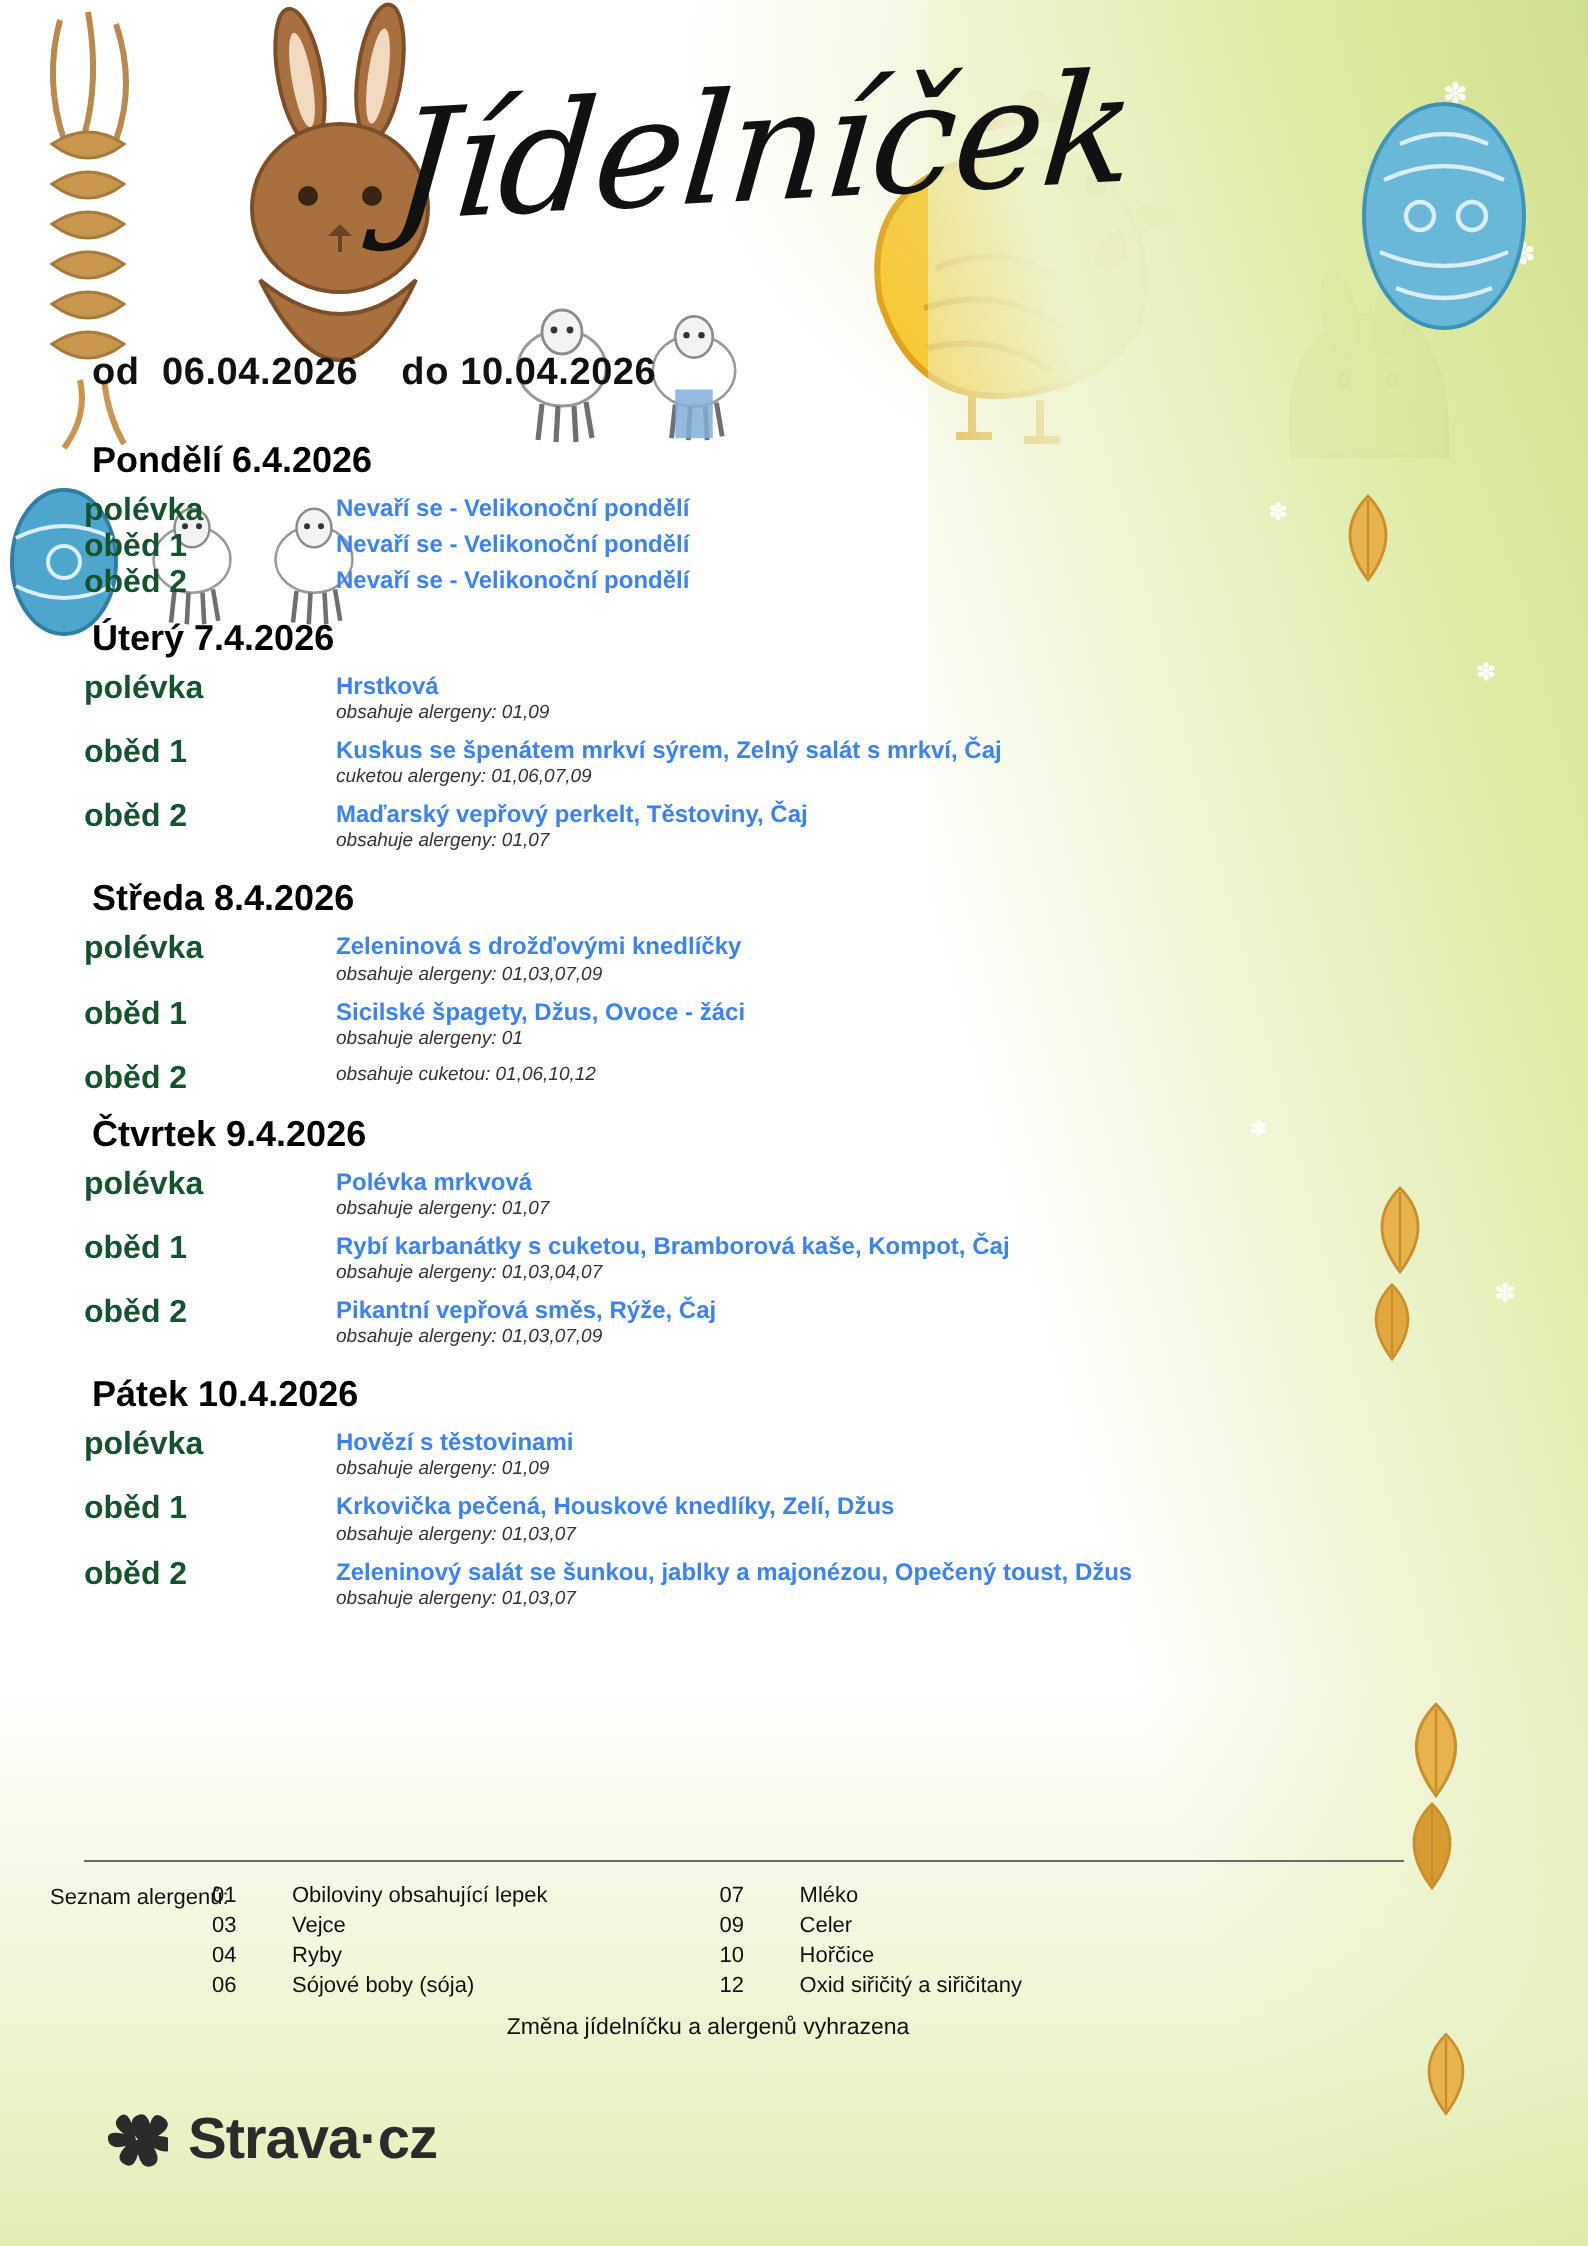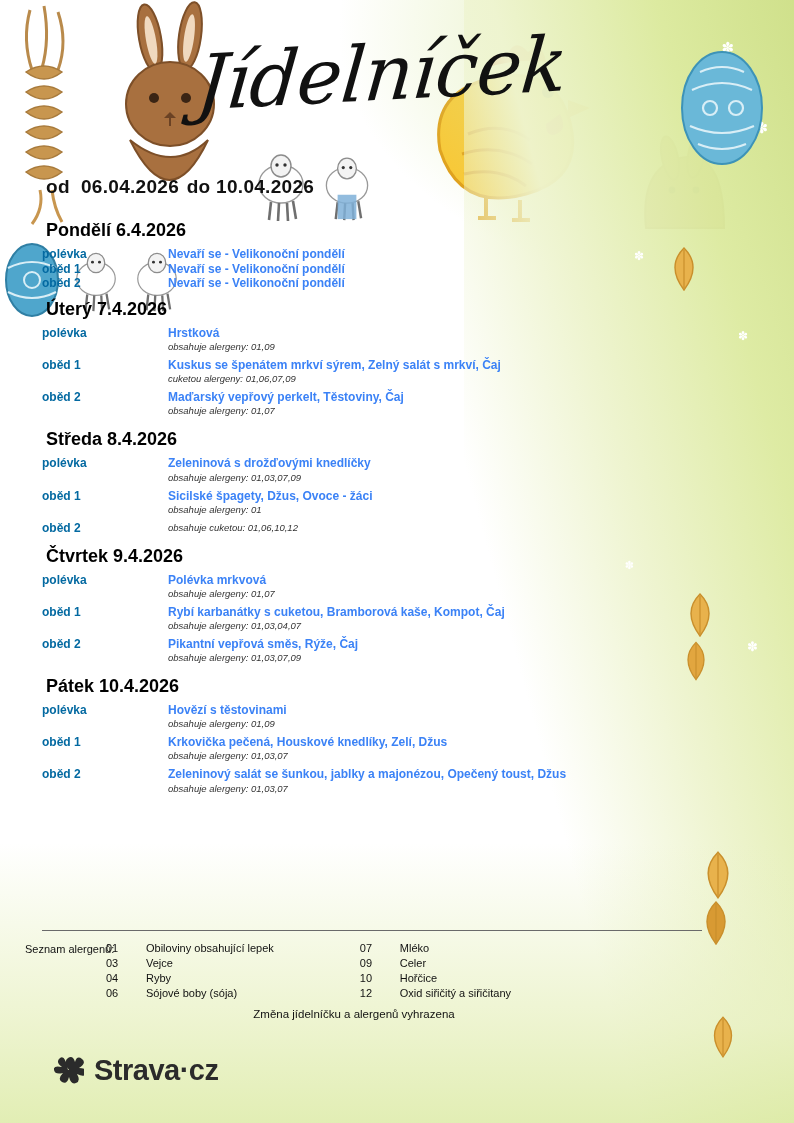--- a/index.html
+++ b/index.html
@@ -71,21 +71,21 @@
   .date-range {
     position: absolute;
     left: 46px;
     top: 176px;
     font-size: 19px;
     font-weight: bold;
     color: #111;
     z-index: 5;
     letter-spacing: .3px;
   }
-  .date-range .dr-from { margin-right: 2px; }
+  .date-range .dr-from { margin-right: 16px; }
 
   
   .content {
     position: absolute;
     left: 42px;
     top: 212px;
     width: 690px;
     z-index: 4;
   }
   .day-block { margin-bottom: 2px; }
@@ -96,23 +96,23 @@
     margin: 8px 0 6px 4px;
   }
   .row {
     display: flex;
     align-items: flex-start;
     margin-bottom: 1px;
   }
   .row-label {
     width: 126px;
     flex: 0 0 126px;
-    font-size: 12px;
+    font-size: 16px;
     font-weight: bold;
-    color: #0369a1;
+    color: #14532d;
     padding-top: 0px;
   }
   .row-body { flex: 1; }
   .row-text {
     font-size: 12px;
     font-weight: bold;
     color: #3b82f6;
     line-height: 1.18;
   }
   .allergens {

